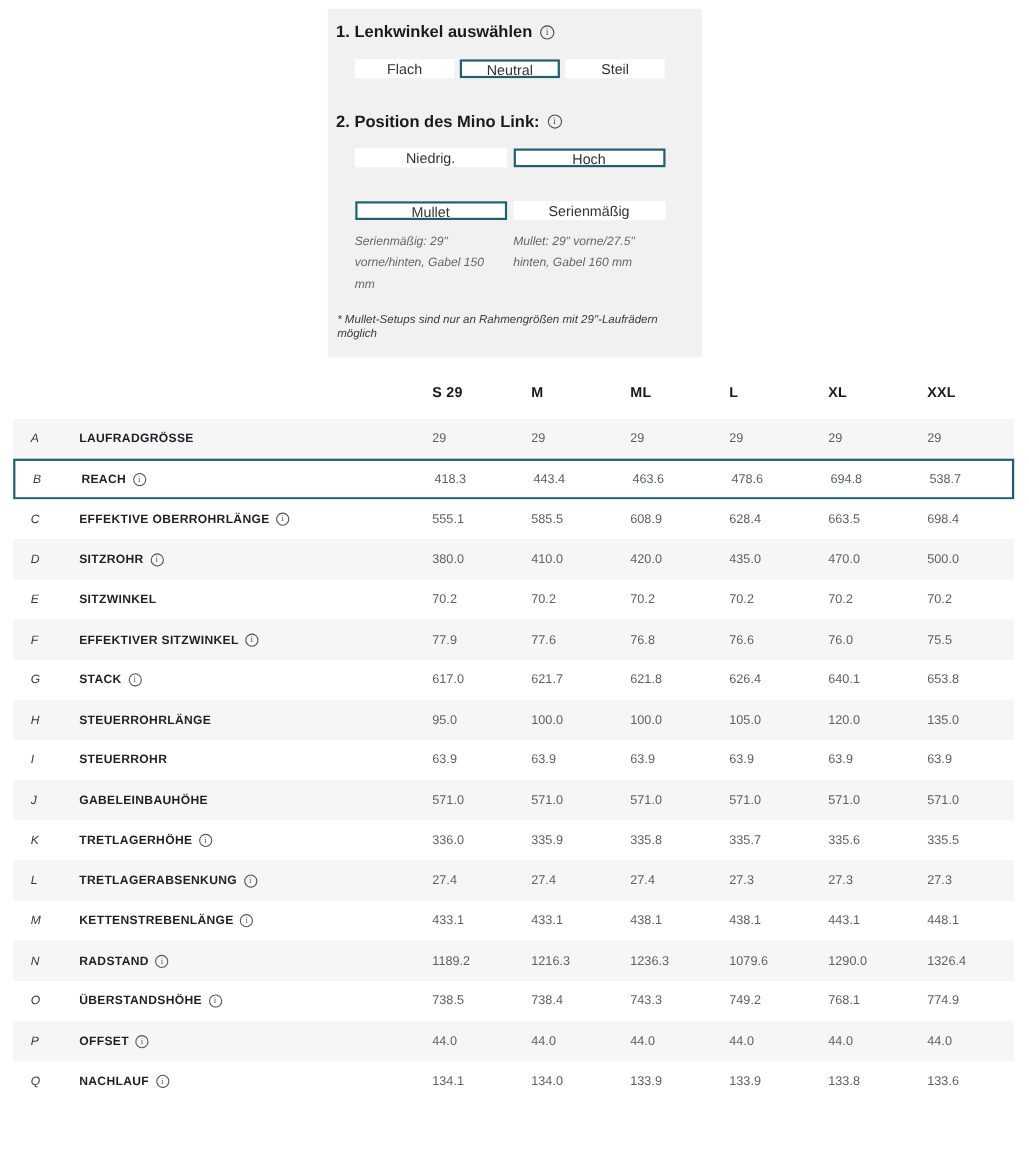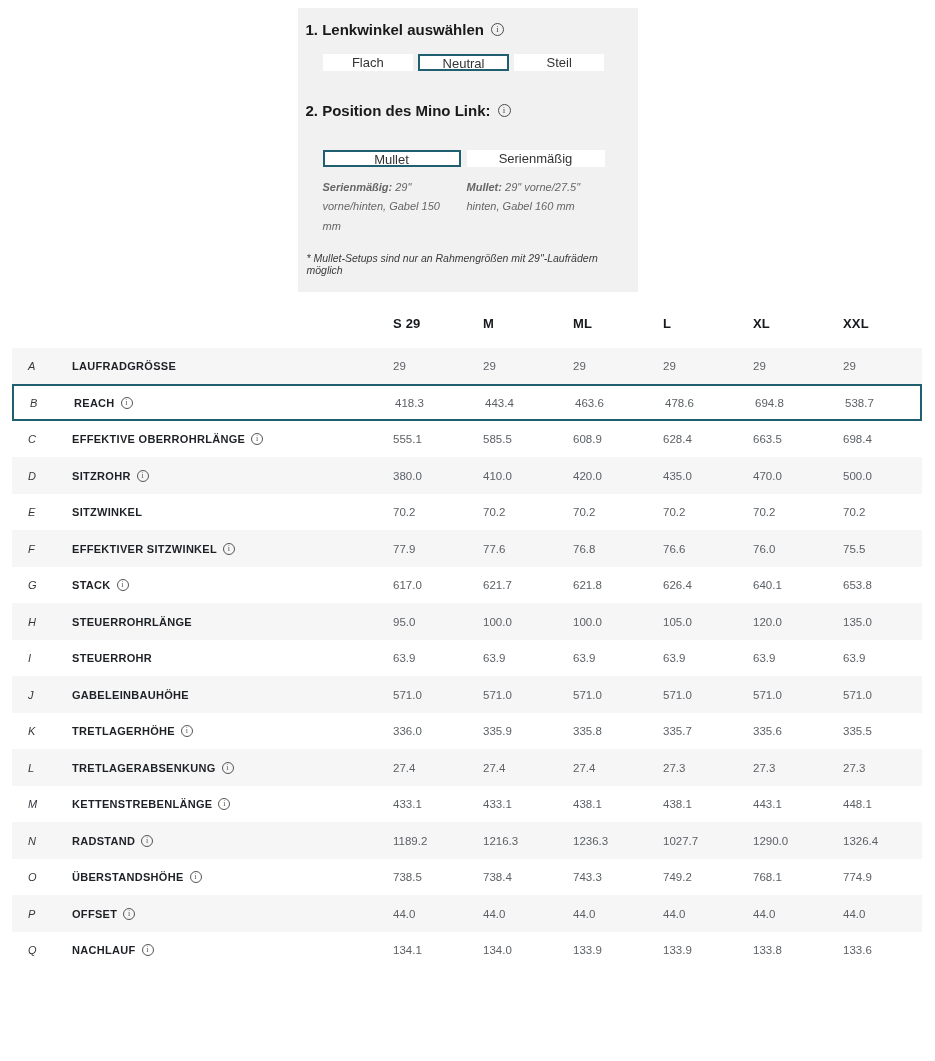--- a/index.html
+++ b/index.html
@@ -45,21 +45,21 @@
   }
   .cfg-btn.selected{border:2px solid var(--accent);}
   .cfg-descs{
     display:grid;grid-template-columns:repeat(2,1fr);gap:6px;
     width:282px;margin:11px 0 0 17px;
   }
   .cfg-desc{
     font-style:italic;font-size:11px;color:var(--muted);line-height:1.75;
     padding-right:6px;
   }
-  .desc-lead{font-weight:bold;}
+  .desc-lead{font-weight:normal;}
   .footnote{font-size:10.5px;color:#3a3a3a;margin-top:16px;padding-left:1px;font-style:italic;}
 
   
   .geo-table{margin:16px 13px 0 12px;}
   .thead,.trow{
     display:grid;
     grid-template-columns:60px 321px 90px 90px 90px 90px 90px 79px;
     align-items:center;
   }
   .thead{height:32px;margin-bottom:8px;}
@@ -91,20 +91,24 @@
         <div class="cfg-options three">
           <button class="cfg-btn">Flach</button>
           <button class="cfg-btn selected">Neutral</button>
           <button class="cfg-btn">Steil</button>
         </div>
       </div>
       <div class="cfg-section">
         <div class="cfg-title">
           <span>2. Position des Mino Link:</span>
           <span class="info-icon">i</span>
+        </div>
+        <div class="cfg-options two">
+          <button class="cfg-btn">Niedrig.</button>
+          <button class="cfg-btn selected">Hoch</button>
         </div>
       </div>
       <div class="cfg-section">
         <div class="cfg-options two">
           <button class="cfg-btn selected">Mullet</button>
           <button class="cfg-btn">Serienmäßig</button>
         </div>
         <div class="cfg-descs">
           <div class="cfg-desc"><span class="desc-lead">Serienmäßig:</span> 29" vorne/hinten, Gabel 150 mm</div>
           <div class="cfg-desc"><span class="desc-lead">Mullet:</span> 29" vorne/27.5" hinten, Gabel 160 mm</div>
@@ -292,21 +296,21 @@
       </div>
       <div class="trow">
         <span class="cell-letter">N</span>
         <span class="cell-label">
           <span>RADSTAND</span>
           <span class="info-icon">i</span>
         </span>
         <span class="cell-val">1189.2</span>
         <span class="cell-val">1216.3</span>
         <span class="cell-val">1236.3</span>
-        <span class="cell-val">1027.7</span>
+        <span class="cell-val">1079.6</span>
         <span class="cell-val">1290.0</span>
         <span class="cell-val">1326.4</span>
       </div>
       <div class="trow">
         <span class="cell-letter">O</span>
         <span class="cell-label">
           <span>ÜBERSTANDSHÖHE</span>
           <span class="info-icon">i</span>
         </span>
         <span class="cell-val">738.5</span>

